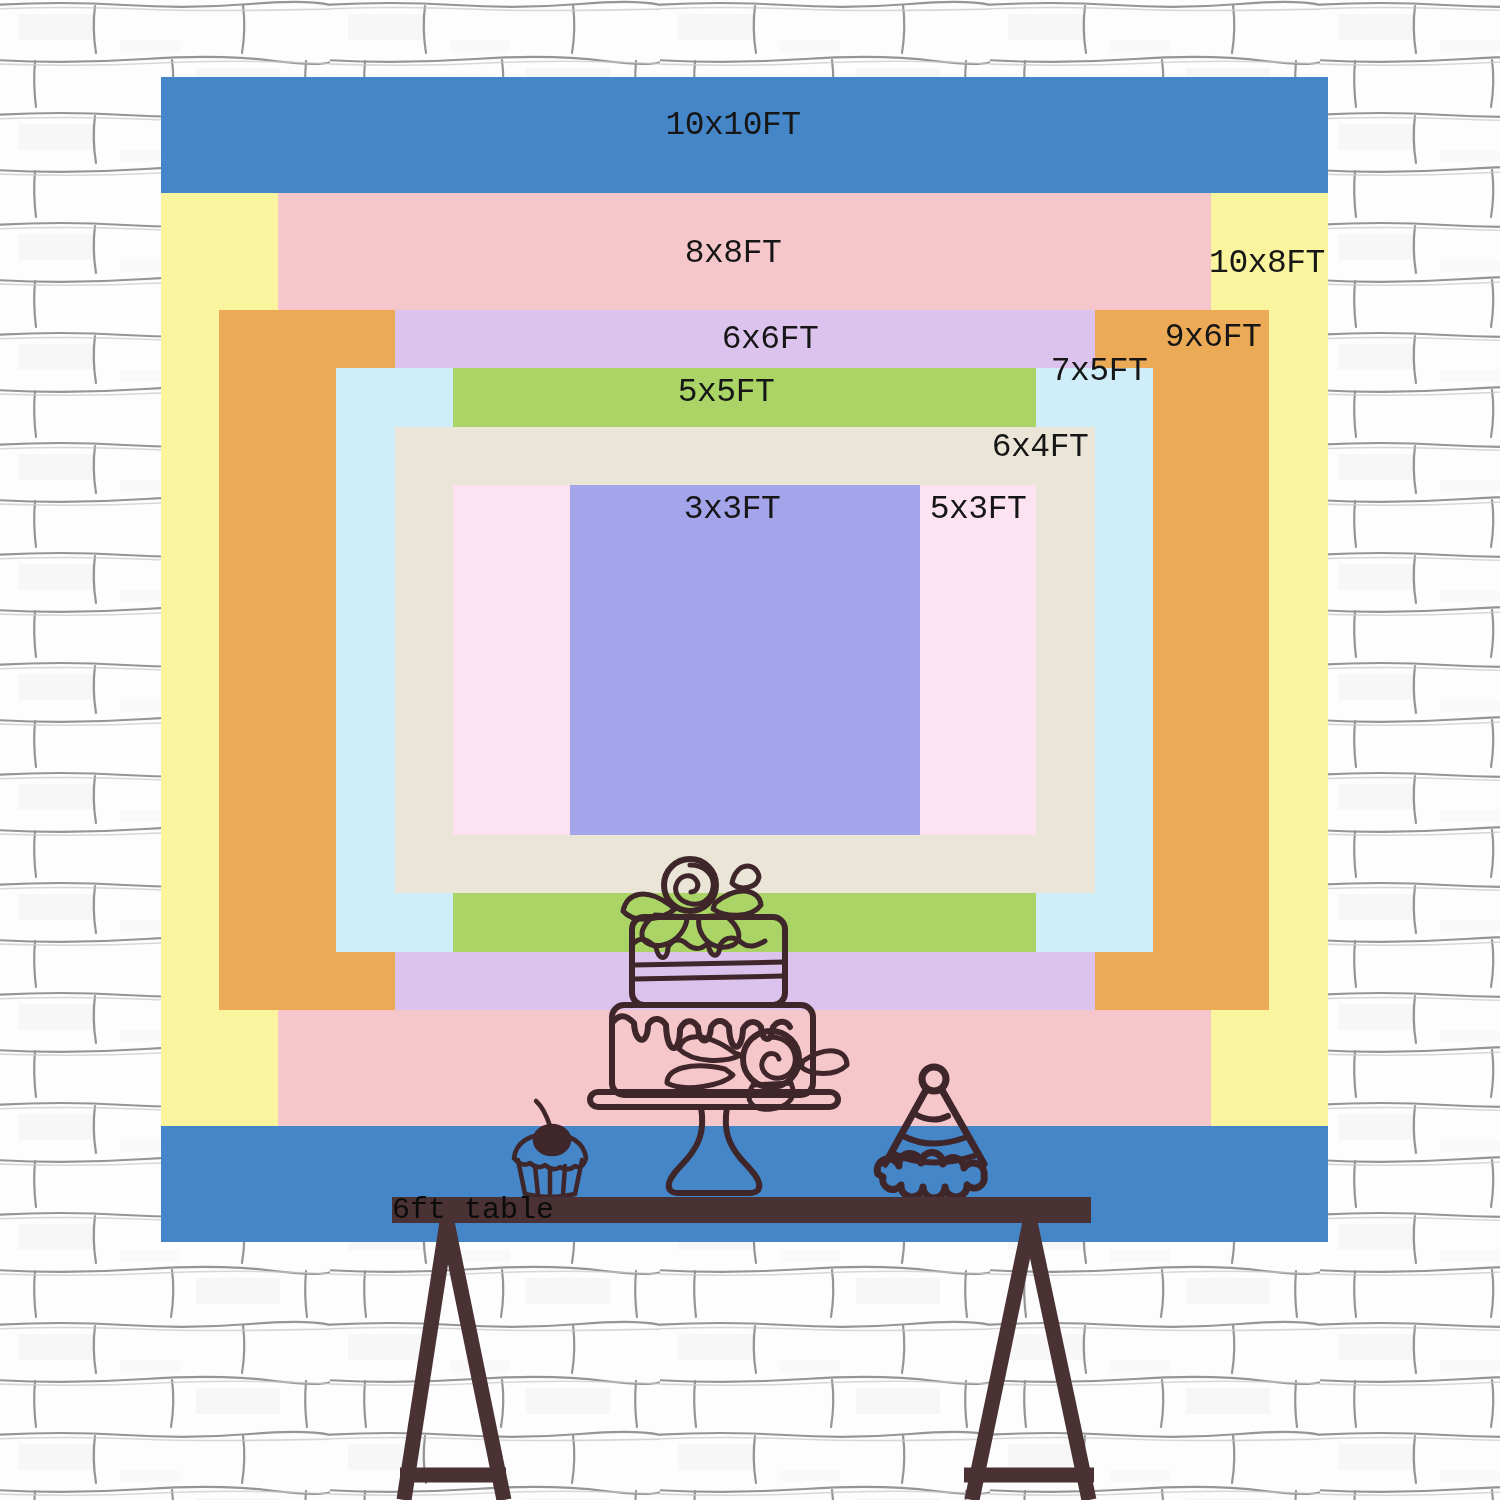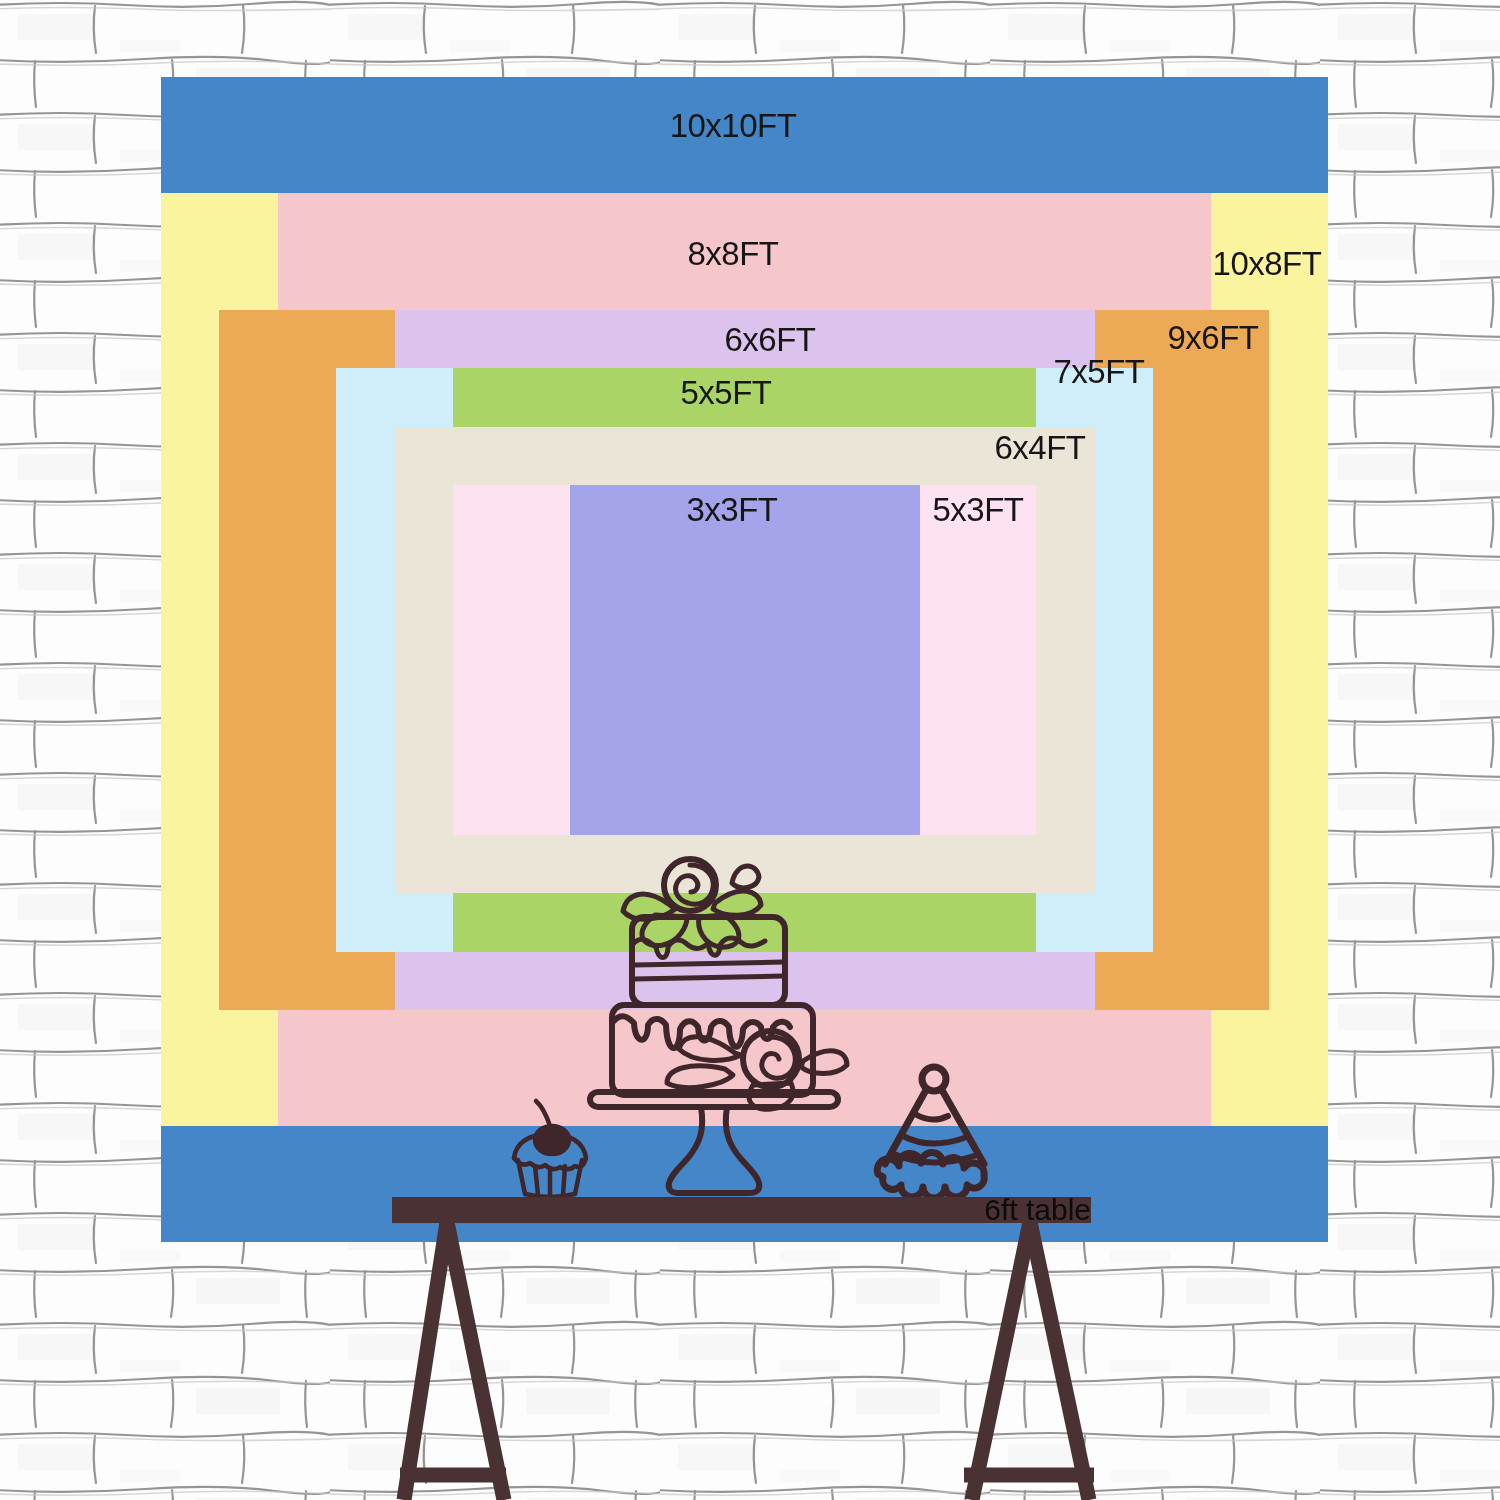--- a/index.html
+++ b/index.html
@@ -1,19 +1,19 @@
 <!DOCTYPE html>
 <html><head>
 <meta charset="utf-8">
 <style>
   html,body{margin:0;padding:0;}
   #stage{
     position:relative;width:1500px;height:1500px;overflow:hidden;
     background:#14b8a6;
-    font-family:Liberation Sans, sans-serif;
+    font-family:Liberation Mono, monospace;
   }
   #wall{position:absolute;left:0;top:0;}
   .rect{position:absolute;}
   
   .r-10x10{left:161px;top:77px;width:1167px;height:1165px;}
   .r-10x8 {left:161px;top:193px;width:1167px;height:933px;}
   .r-8x8  {left:278px;top:193px;width:933px;height:933px;}
   .r-9x6  {left:219px;top:310px;width:1050px;height:700px;}
   .r-6x6  {left:395px;top:310px;width:700px;height:700px;}
   .r-7x5  {left:336px;top:368px;width:817px;height:584px;}
@@ -25,21 +25,21 @@
     position:absolute;transform:translateX(-50%);
     font-size:33px;line-height:36px;letter-spacing:-0.5px;white-space:nowrap;
   }
   .doodle{position:absolute;}
   .doodle path,.doodle rect,.doodle line,.doodle circle,.doodle ellipse{
     stroke:var(--doodle,#3f262a);fill:none;stroke-linecap:round;stroke-linejoin:round;
   }
   .doodle .fillme{fill:var(--doodle,#3f262a);}
   #table-bar{
     position:absolute;left:392px;top:1197px;width:699px;height:26px;
-    display:flex;align-items:center;justify-content:flex-end;
+    display:flex;align-items:center;justify-content:flex-start;
   }
   #table-label{font-size:30px;line-height:30px;}
   #legs{position:absolute;left:360px;top:1222px;}
   #legs line{stroke:var(--table,#4a3134);stroke-width:15;}
 </style>
 </head>
 <body>
 
 <div id="stage" style="--doodle: #3f262a; --table: #4a3134;">
 

